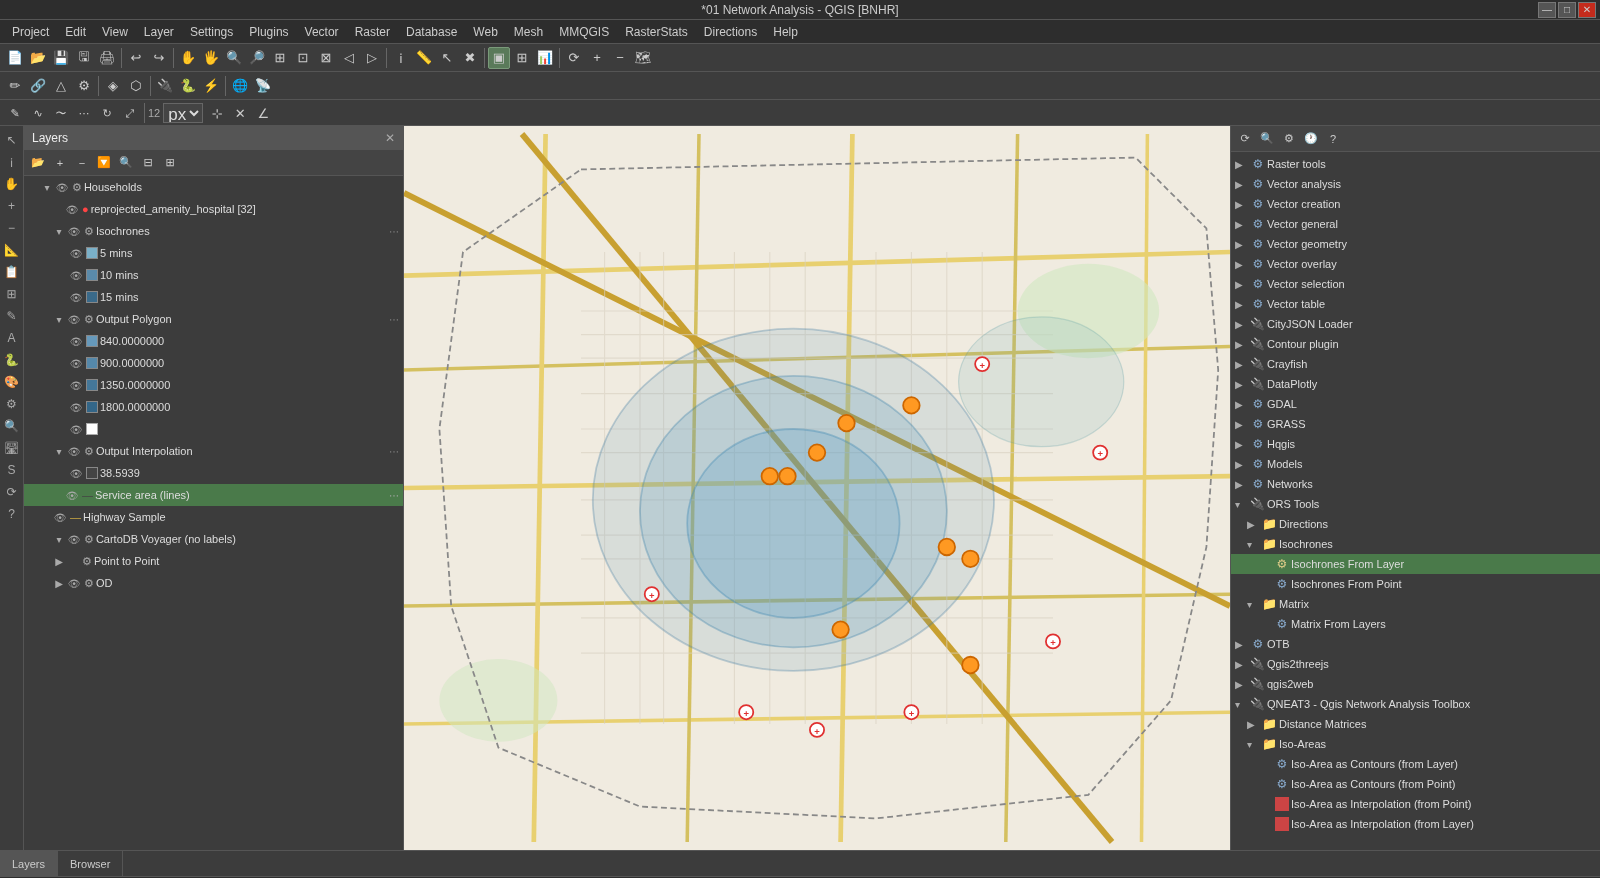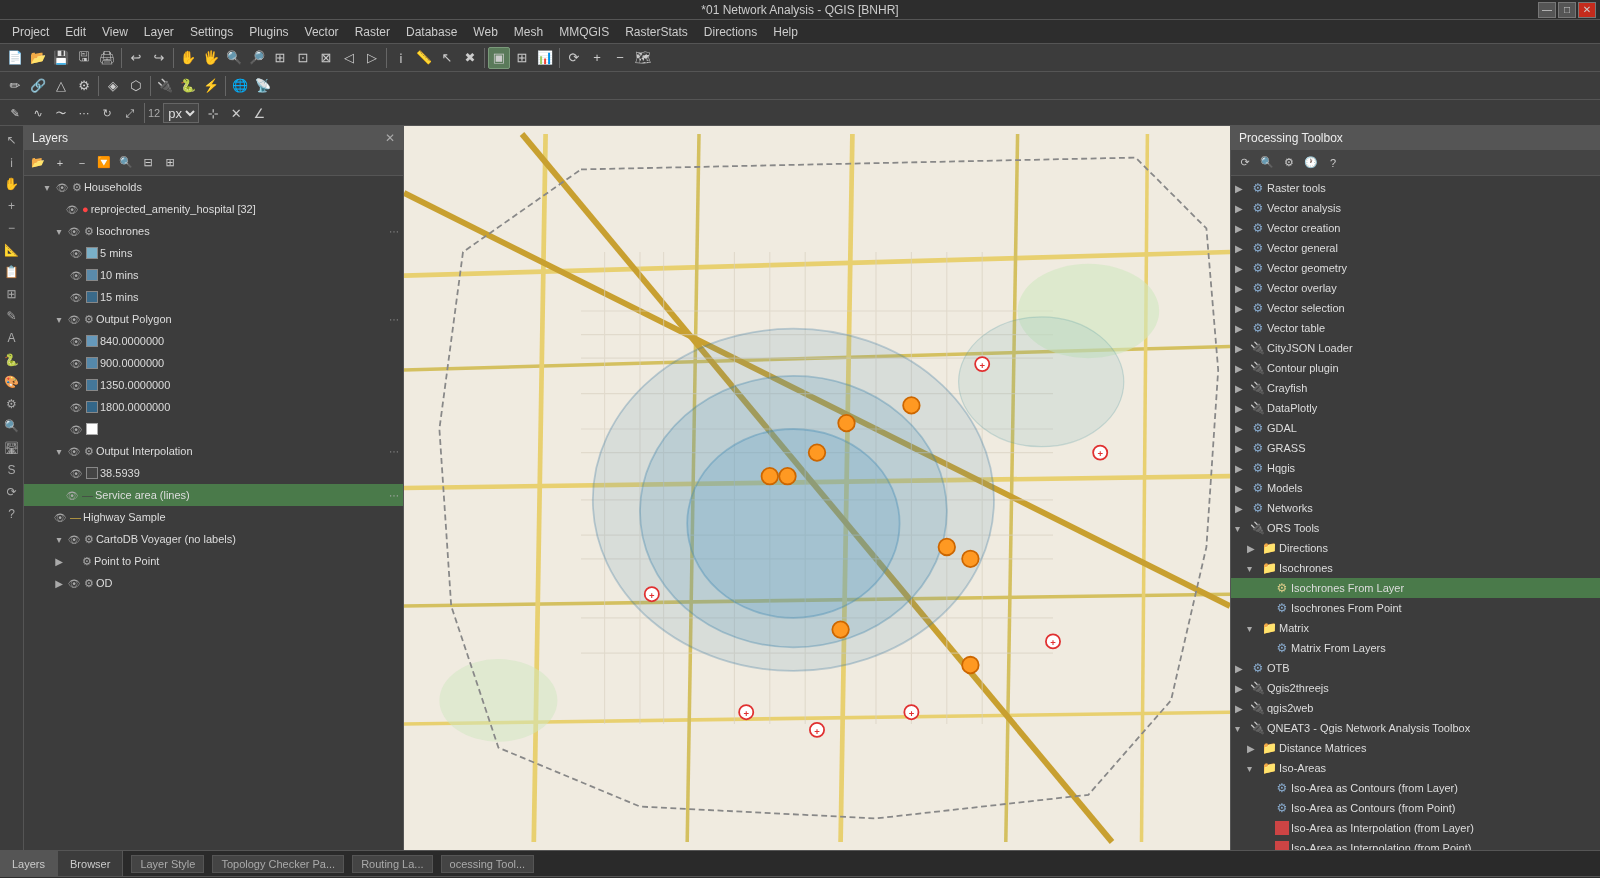--- a/index.html
+++ b/index.html
@@ -160,21 +160,21 @@
 
 <div class="toolbar" style="height:26px;">
   <div class="tb-btn" style="font-size:11px;">✎</div>
   <div class="tb-btn" style="font-size:11px;">∿</div>
   <div class="tb-btn" style="font-size:11px;">〜</div>
   <div class="tb-btn" style="font-size:11px;">⋯</div>
   <div class="tb-btn" style="font-size:11px;">↻</div>
   <div class="tb-btn" style="font-size:11px;">⤢</div>
   <div class="tb-separator"></div>
   <span style="font-size:11px; color:#aaa;">12</span>
-  <select style="background:#444; color:#ddd; border:1px solid #666; font-size:13px; height:20px; margin: 0 2px;">
+  <select style="background:#444; color:#ddd; border:1px solid #666; font-size:17px; height:20px; margin: 0 2px;">
     <option>px</option>
   </select>
   <div class="tb-btn">⊹</div>
   <div class="tb-btn">✕</div>
   <div class="tb-btn">∠</div>
 </div>
 
 <div id="main">
 
   <div id="left-toolbar">
@@ -433,23 +433,20 @@
         <circle cx="370" cy="420" r="7" fill="#ff9922" stroke="#cc6600" stroke-width="1.5"></circle>
         <circle cx="480" cy="450" r="7" fill="#ff9922" stroke="#cc6600" stroke-width="1.5"></circle>
         <circle cx="375" cy="245" r="7" fill="#ff9922" stroke="#cc6600" stroke-width="1.5"></circle>
       </g>
 
       <path d="M150,30 L620,20 L680,80 L690,200 L680,350 L650,480 L580,560 L400,580 L200,570 L80,520 L40,400 L30,250 L50,100 Z" fill="none" stroke="#888" stroke-width="1.5" stroke-dasharray="5,3"></path>
     </svg>
   </div>
 
   <div id="processing-panel">
-    <div id="processing-header">
-      <span>Processing Toolbox</span>
-    </div>
     <div id="processing-toolbar">
       <div class="tb-btn" style="width:20px;height:20px;font-size:11px;">⟳</div>
       <div class="tb-btn" style="width:20px;height:20px;font-size:11px;">🔍</div>
       <div class="tb-btn" style="width:20px;height:20px;font-size:11px;">⚙</div>
       <div class="tb-btn" style="width:20px;height:20px;font-size:11px;">🕐</div>
       <div class="tb-btn" style="width:20px;height:20px;font-size:11px;">?</div>
     </div>
     <div id="processing-content">
 
       <div class="proc-item">
@@ -610,41 +607,35 @@
         <span class="proc-label">Iso-Area as Contours (from Layer)</span>
       </div>
       <div class="proc-item proc-indent-2">
         <span class="proc-expand" style="width:14px;"></span>
         <span class="proc-icon" style="color:#88aacc;">⚙</span>
         <span class="proc-label">Iso-Area as Contours (from Point)</span>
       </div>
       <div class="proc-item proc-indent-2">
         <span class="proc-expand" style="width:14px;"></span>
         <span style="width:14px; height:14px; background:#cc4444; display:inline-block; margin:0 2px; vertical-align:middle;"></span>
-        <span class="proc-label">Iso-Area as Interpolation (from Layer)</span>
+        <span class="proc-label">Iso-Area as Interpolation (from Point)</span>
       </div>
       <div class="proc-item proc-indent-2">
         <span class="proc-expand" style="width:14px;"></span>
         <span style="width:14px; height:14px; background:#cc4444; display:inline-block; margin:0 2px; vertical-align:middle;"></span>
-        <span class="proc-label">Iso-Area as Interpolation (from Point)</span>
+        <span class="proc-label">Iso-Area as Interpolation (from Layer)</span>
       </div>
 
     </div>
   </div>
 </div>
 
 <div id="bottom-tabs">
   <div class="bottom-tab active">Layers</div>
   <div class="bottom-tab">Browser</div>
-  <div class="bottom-tab-panel">
-    <span style="padding: 2px 8px; cursor:pointer; border:1px solid #555; background:#444;">Layer Style</span>
-    <span style="padding: 2px 8px; cursor:pointer; border:1px solid #555; background:#444;">Topology Checker Pa...</span>
-    <span style="padding: 2px 8px; cursor:pointer; border:1px solid #555; background:#444;">Routing La...</span>
-    <span style="padding: 2px 8px; cursor:pointer; border:1px solid #555; background:#444;">ocessing Tool...</span>
-  </div>
 </div>
 
 <div id="status-bar">
   
   
   
   
   
   
   

